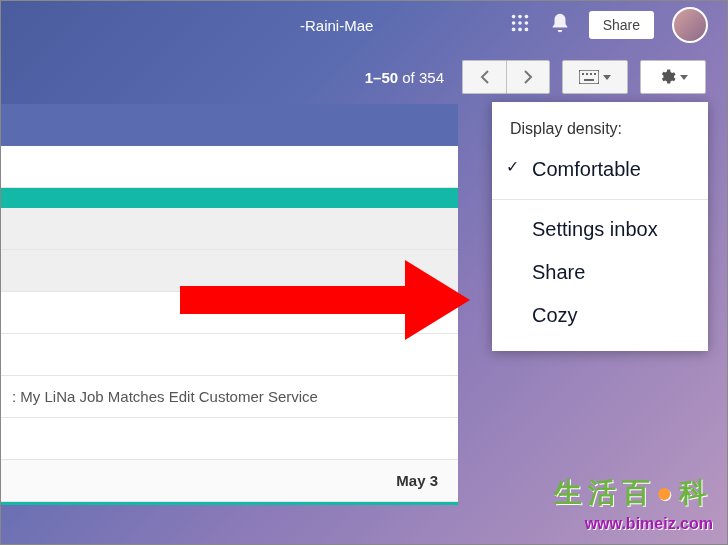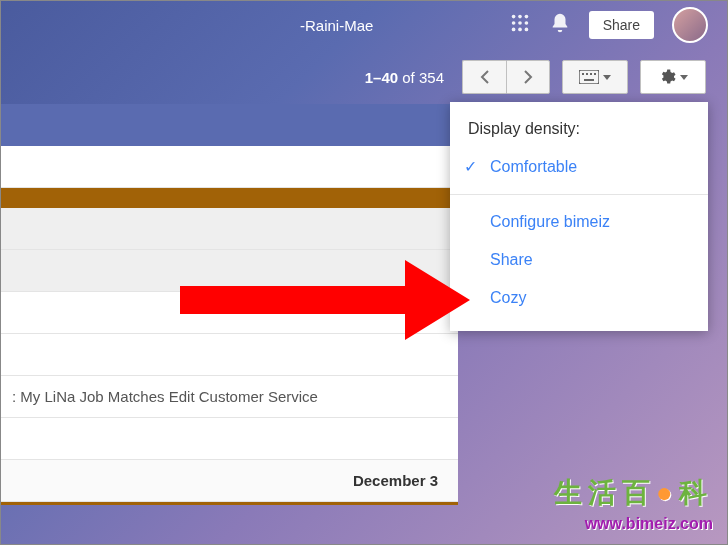--- a/index.html
+++ b/index.html
@@ -40,41 +40,41 @@
     .nav-btns { display: flex; }
     .nav-btns .btn { width: 44px; }
     .nav-btns .btn:first-child { border-radius: 2px 0 0 2px; border-right: none; }
     .nav-btns .btn:last-child { border-radius: 0 2px 2px 0; }
     .kbd-btn { width: 66px; gap: 4px; }
     .gear-btn { width: 66px; gap: 4px; background: #fff; }
     .caret { width: 0; height: 0; border-left: 4px solid transparent; border-right: 4px solid transparent; border-top: 5px solid #666; }
     
     .mail-area {
       position: absolute; left: 0; top: 104px; right: 270px; bottom: 40px;
-      background: #a16207;
+      background: #14b8a6;
     }
     .mail-row {
       height: 42px; border-bottom: 1px solid #e4e4e4;
       display: flex; align-items: center; padding: 0 12px;
       font-size: 15px; color: #555; background: #fff;
     }
     .mail-row.shaded { background: #efefef; }
     .mail-row.header { background: #5a6bb0; border: none; }
     .mail-row.gap { background: transparent; border: none; height: 20px; }
     .mail-row.date { justify-content: flex-end; font-weight: bold; color: #333; padding-right: 20px; background: #fafafa; }
     
     .dropdown {
       position: absolute; right: 20px; top: 102px;
-      width: 258px; background: #fff;
+      width: 216px; background: #fff;
       box-shadow: 0 2px 12px rgba(0,0,0,0.3);
       padding: 14px 0;
     }
     .dd-header { padding: 4px 18px 10px; font-size: 16px; color: #333; }
     .dd-item {
-      padding: 10px 18px 10px 40px; font-size: 16px; color: #3b82f6;
+      padding: 10px 18px 10px 40px; font-size: 20px; color: #0f172a;
       cursor: pointer; position: relative;
     }
     .dd-item.checked::before {
       content: "✓"; position: absolute; left: 14px; top: 9px; font-size: 16px;
     }
     .dd-sep { height: 1px; background: #e4e4e4; margin: 8px 0; }
     .dd-item.highlight { 
       border: 5px solid #ff0000; 
       padding: 6px 14px 6px 36px;
       margin: 2px 0;
@@ -117,21 +117,21 @@
     <svg viewBox="0 0 24 24">
         <path d="M12 2a6 6 0 00-6 6v5l-2 3v1h16v-1l-2-3V8a6 6 0 00-6-6zm0 20a2.5 2.5 0 002.5-2.5h-5A2.5 2.5 0 0012 22z"></path>
       </svg>
   </div>
   <div class="share-btn">Share</div>
   <div class="avatar"></div>
 </div>
 
 <div class="toolbar">
   <div class="pagecount">
-    <b>1–40</b>
+    <b>1–50</b>
     <span>of</span>
     <span>354</span>
   </div>
   <div class="nav-btns">
     <div class="btn">
       <svg width="10" height="14" viewBox="0 0 10 14">
           <path d="M8 1L2 7l6 6" stroke="#777" stroke-width="2" fill="none"></path>
         </svg>
     </div>
     <div class="btn">
@@ -162,28 +162,28 @@
 <div class="mail-area">
   <div class="mail-row header"></div>
   <div class="mail-row"></div>
   <div class="mail-row gap"></div>
   <div class="mail-row shaded"></div>
   <div class="mail-row shaded"></div>
   <div class="mail-row"></div>
   <div class="mail-row"></div>
   <div class="mail-row">: My LiNa Job Matches Edit Customer Service</div>
   <div class="mail-row"></div>
-  <div class="mail-row date">December 3</div>
+  <div class="mail-row date">May 3</div>
 </div>
 
 <div class="dropdown">
   <div class="dd-header">Display density:</div>
   <div class="dd-item checked">Comfortable</div>
   <div class="dd-sep"></div>
-  <div class="dd-item">Configure bimeiz</div>
+  <div class="dd-item">Settings inbox</div>
   <div class="dd-item">Share</div>
   <div class="dd-item">Cozy</div>
 </div>
 
 <svg class="arrow" viewBox="0 0 290 80">
   <rect x="0" y="26" width="230" height="28" fill="#ff0000"></rect>
   <polygon points="225,0 290,40 225,80" fill="#ff0000"></polygon>
 </svg>
 
 <div class="watermarks">

